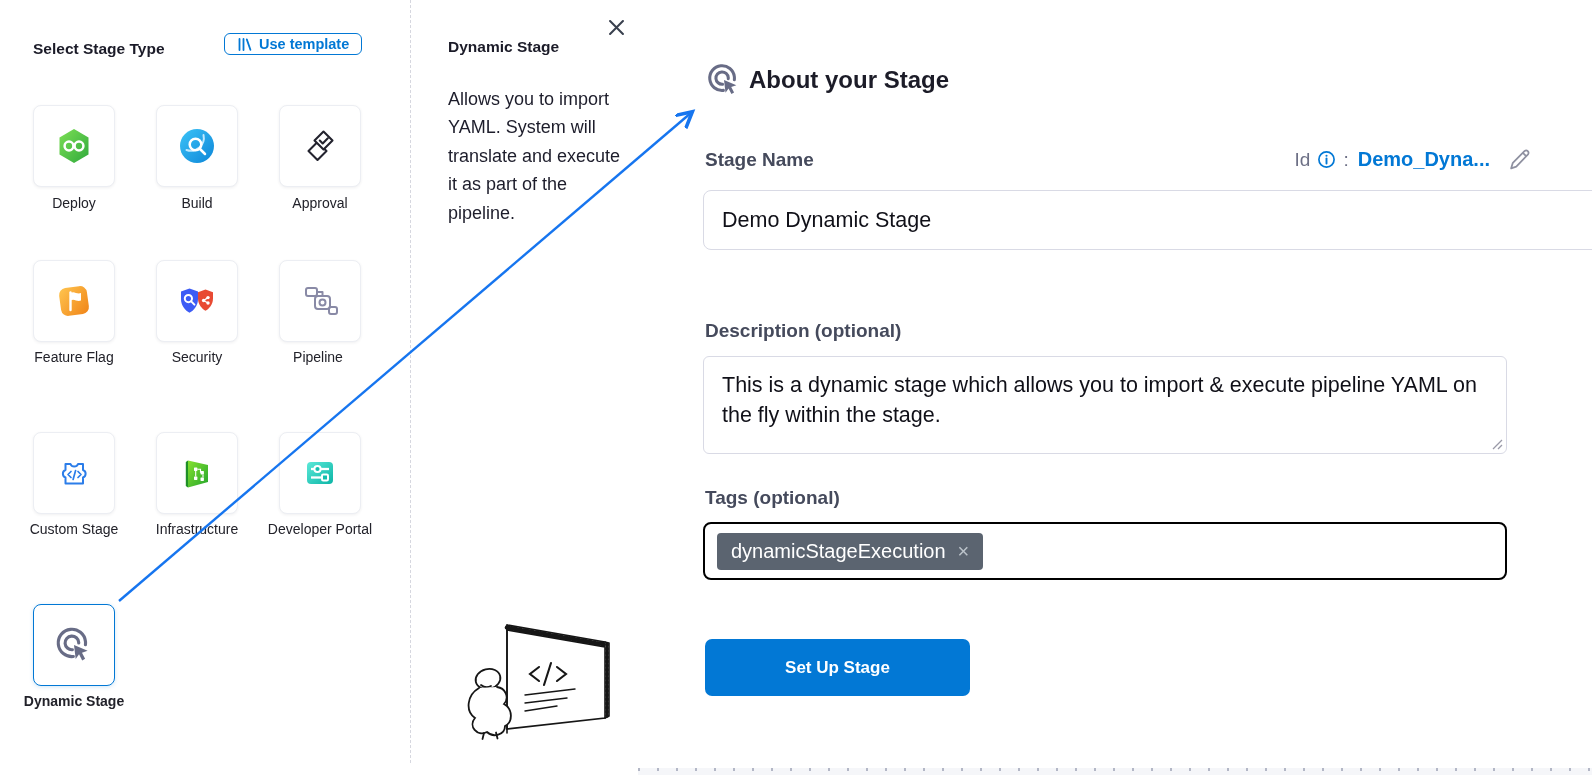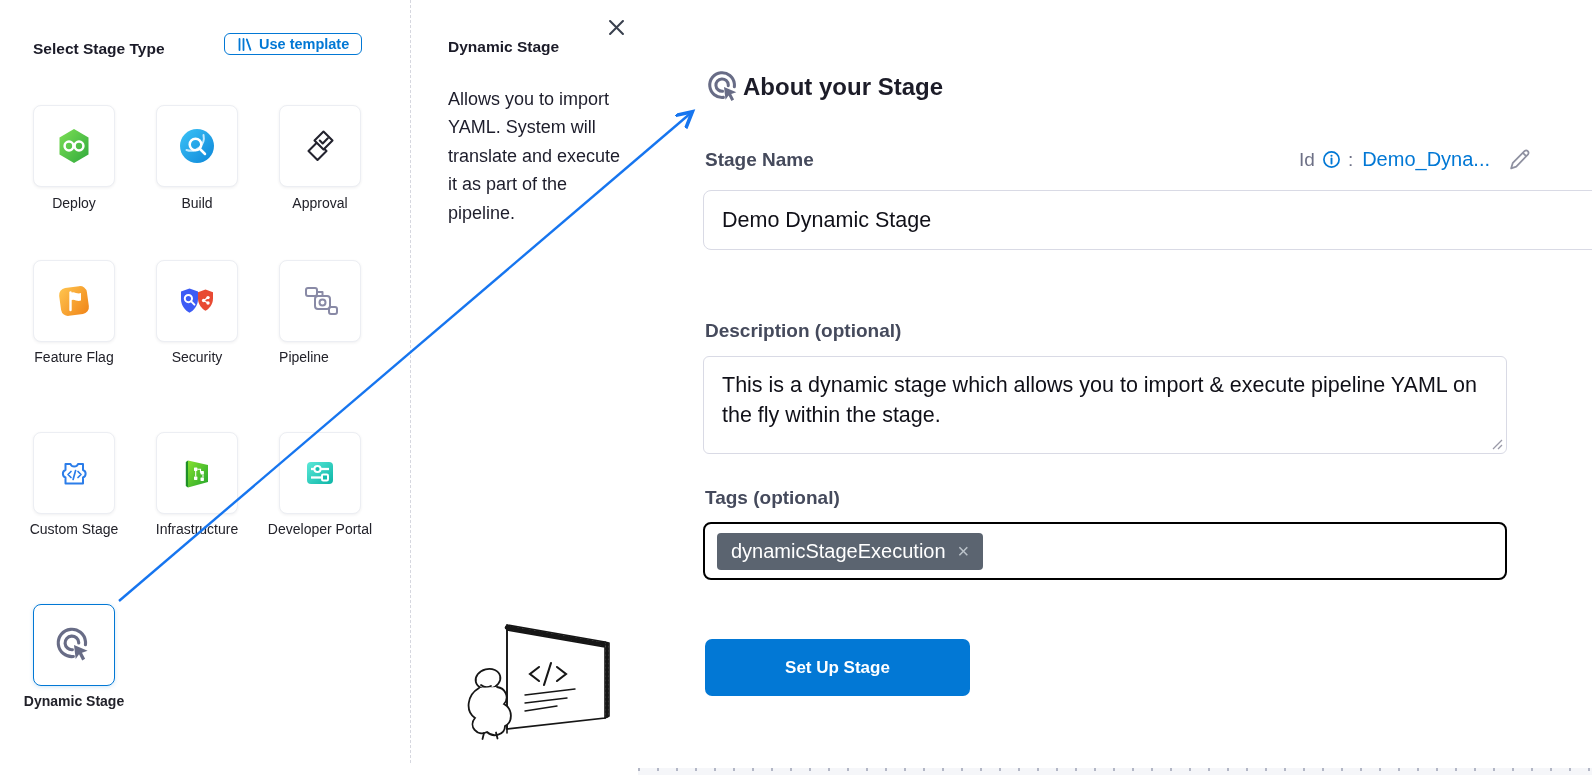--- a/index.html
+++ b/index.html
@@ -24,27 +24,27 @@
   #divider { left:410px; top:0; height:763px; width:0; border-left:1px dashed #d6d7df; }
 
   
   #help-close { left:604px; top:15px; width:24px; height:24px; display:flex; align-items:center;
       justify-content:center; cursor:pointer; }
   #help-title { left:448px; top:38px; font-size:15.5px; font-weight:700; color:#1b1b28; }
   #help-desc { left:448px; top:85px; width:180px; font-size:18px; line-height:1.58; color:#1d1d2b; }
   #illustration { left:455px; top:615px; }
 
   
-  #about-head { left:705px; top:68px; display:flex; align-items:center; gap:0; }
+  #about-head { left:705px; top:61px; display:flex; align-items:center; gap:6px; }
   #about-title { font-size:24px; font-weight:700; color:#1c1c28; }
   .field-label { font-size:19px; font-weight:600; color:#454a5c; }
   #stage-name-label { left:705px; top:149px; }
   #id-row { top:147px; right:60px; display:flex; align-items:center; gap:7px; }
   #id-label, #id-sep { font-size:19px; color:#6d7086; }
-  #id-value { font-size:20px; font-weight:400; color:#0278d5; margin-left:2px; }
+  #id-value { font-size:20px; font-weight:700; color:#0278d5; margin-left:2px; }
   #id-edit { margin-left:10px; cursor:pointer; }
 
   .text-input { position:absolute; left:703px; width:948px; border:1px solid #d9dae5;
       border-radius:8px; font-family:"Liberation Sans", sans-serif; font-size:21.5px;
       color:#101018; background:#fff; outline:none; }
   #stage-name-input { top:190px; height:60px; padding:0 18px; }
 
   #desc-label { left:705px; top:320px; }
   #desc-wrap { left:703px; top:356px; width:804px; height:98px; }
   #desc-input { position:absolute; inset:0; width:804px; height:98px; border:1px solid #d9dae5;
@@ -158,21 +158,21 @@
   <svg width="44" height="44" viewBox="0 0 44 44">
     <g stroke="#898aa6" stroke-width="2" fill="none" stroke-linejoin="round">
       <rect x="8" y="9" width="11" height="8" rx="2"></rect>
       <path d="M19 13 h5.5 v4"></path>
       <rect x="17" y="17" width="15" height="13" rx="3"></rect>
       <circle cx="24.5" cy="23.5" r="3"></circle>
       <rect x="31" y="28" width="8" height="7" rx="2"></rect>
     </g>
   </svg>
 </div>
-<div class="stage-label" style="left:242px;top:348px">Pipeline</div>
+<div class="stage-label" style="left:256px;top:348px">Pipeline</div>
 
 <div class="stage-card" style="left:33px;top:432px">
   <svg width="44" height="44" viewBox="0 0 44 44">
     <g stroke="#2b7de9" stroke-width="2" fill="none" stroke-linejoin="round" stroke-linecap="round">
       <path d="M13.5 13 h5 a4 4 0 0 0 7.5 0 h5 v6 a4 4 0 0 1 0 7.5 v6 h-17.5 v-6 a4 4 0 0 1 0 -7.5 z"></path>
       <path d="M19 20.5 l-3 3 3 3 M26 20.5 l3 3 -3 3" stroke-width="1.7"></path>
       <path d="M23.6 19.5 l-2.5 9" stroke-width="1.7"></path>
     </g>
   </svg>
 </div>

